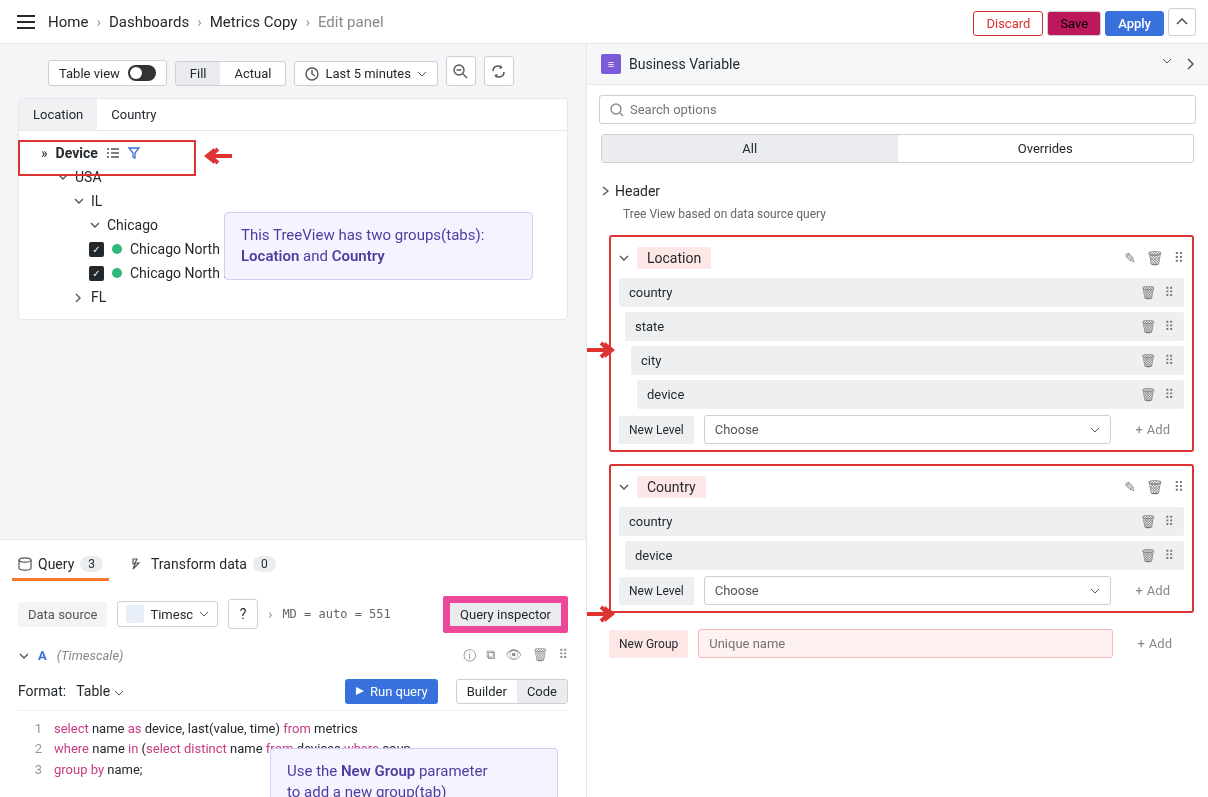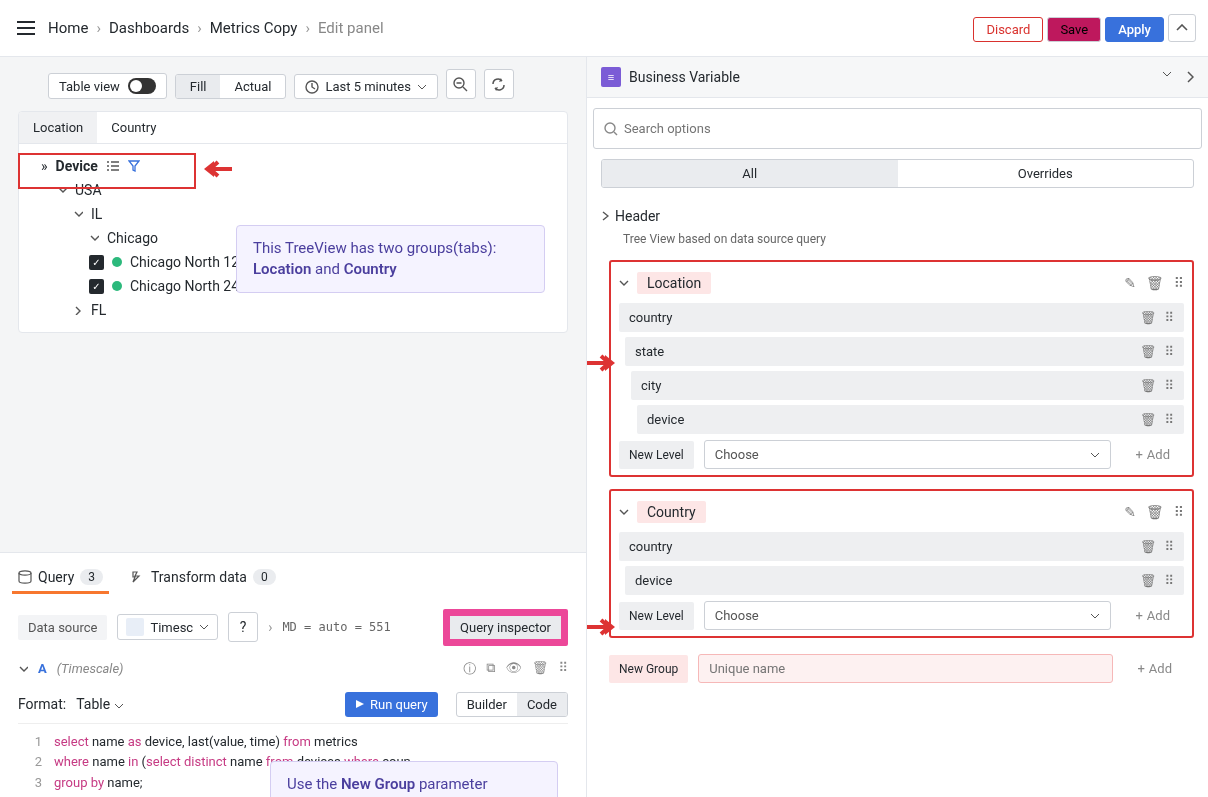--- a/index.html
+++ b/index.html
@@ -1,17 +1,17 @@
 <!DOCTYPE html>
 <html><head>
 <meta charset="utf-8">
 <style>
 *{box-sizing:border-box;margin:0;padding:0;font-family:-apple-system,BlinkMacSystemFont,"Segoe UI",Roboto,sans-serif}
 body{background:#fff;font-size:14px;color:#24292e;width:1208px;height:797px;overflow:hidden}
-.topbar{display:flex;align-items:center;height:57px;padding:0 12px;border-bottom:1px solid #e4e7ec}
+.topbar{display:flex;align-items:center;height:44px;padding:0 12px;border-bottom:1px solid #e4e7ec}
 .menu-icon{width:28px;height:28px;display:flex;align-items:center;justify-content:center;cursor:pointer;margin-right:8px}
 .breadcrumb{display:flex;align-items:center;gap:8px;font-size:15px;color:#555}
 .breadcrumb span.sep{color:#999}
 .breadcrumb .bc-item{color:#24292e}
 .topbar-actions{margin-left:auto;display:flex;gap:4px;align-items:flex-end}
 .btn{padding:4px 12px;border:1px solid #ccd0d6;border-radius:3px;background:#fff;font-size:13px;cursor:pointer}
 .btn-discard{color:#d9322e;border-color:#d9322e}
 .btn-save{background:#be185d}
 .btn-apply{background:#3871dc;color:#fff;border-color:#3871dc;font-weight:500}
 .chev-box{width:28px;height:28px;border:1px solid #ccd0d6;border-radius:3px;display:flex;align-items:center;justify-content:center}
@@ -58,21 +58,21 @@
 .format-row{display:flex;align-items:center;gap:10px;padding:6px 0}
 .run-btn{background:#3871dc;color:#fff;border:none;padding:5px 10px;border-radius:3px;font-size:13px;display:flex;align-items:center;gap:5px;margin-left:auto}
 .mode-toggle{display:flex;border:1px solid #ccd0d6;border-radius:3px;overflow:hidden;margin-left:8px}
 .mode-toggle span{padding:4px 10px;font-size:13px}
 .mode-toggle span.active{background:#eaecef}
 .code{font-family:monospace;font-size:13px;padding:8px;border-top:1px solid #eee;line-height:1.6}
 .code .ln{color:#999;display:inline-block;width:28px;text-align:right;padding-right:12px}
 .kw{color:#c63a83}
 .visual-header{display:flex;align-items:center;gap:8px;padding:10px 14px;border-bottom:1px solid #e4e7ec;background:#f6f7f8}
 .vis-icon{width:20px;height:20px;background:#7b5cd6;border-radius:2px;display:flex;align-items:center;justify-content:center;color:#fff;font-size:11px}
-.search-box{margin:10px 6px;border:1px solid #ccd0d6;border-radius:3px;padding:12px 10px;display:flex;align-items:center;gap:6px}
+.search-box{margin:10px 12px;border:1px solid #ccd0d6;border-radius:3px;padding:6px 10px;display:flex;align-items:center;gap:6px}
 .search-box input{border:none;outline:none;flex:1;font-size:13px}
 .sub-tabs{display:flex;margin:0 14px 8px;border:1px solid #ccd0d6;border-radius:3px;overflow:hidden}
 .sub-tabs div{flex:1;text-align:center;padding:6px;font-size:13px}
 .sub-tabs div.active{background:#eaecef}
 .section{padding:6px 14px}
 .section-hdr{display:flex;align-items:center;gap:6px;font-size:14px;padding:6px 0}
 .tree-desc{font-size:12px;color:#666;padding:2px 0 6px 22px}
 .group-box{border:2px solid #d33;margin:2px 14px 10px 22px;border-radius:3px;padding:6px 8px}
 .group-hdr{display:flex;align-items:center;gap:8px;padding:4px 0}
 .group-name{background:#fde6e6;padding:3px 10px;border-radius:2px;font-size:14px}
@@ -213,21 +213,21 @@
           </div>
         <div class="tree-row l3">
             <svg width="10" height="10">
               <path d="M3 2l4 4-4 4" stroke="#555" fill="none" stroke-width="1.4"></path>
             </svg>
             <span>FL</span>
           </div>
       </div>
     </div>
 
-    <div class="callout" style="left:236px;top:168px;width:309px">
+    <div class="callout" style="left:224px;top:168px;width:309px">
       <span>This TreeView has two groups(tabs):</span><br><b>Location</b><span> and </span><b>Country</b>
     </div>
 
     <div style="flex:1"></div>
 
     <div class="bottom-tabs">
       <div class="btab active">
           <svg width="14" height="14">
             <ellipse cx="7" cy="3" rx="6" ry="2.2" fill="none" stroke="#555" stroke-width="1.2"></ellipse>
             <path d="M1 3v8c0 1.2 2.7 2.2 6 2.2s6-1 6-2.2V3" fill="none" stroke="#555" stroke-width="1.2"></path>

